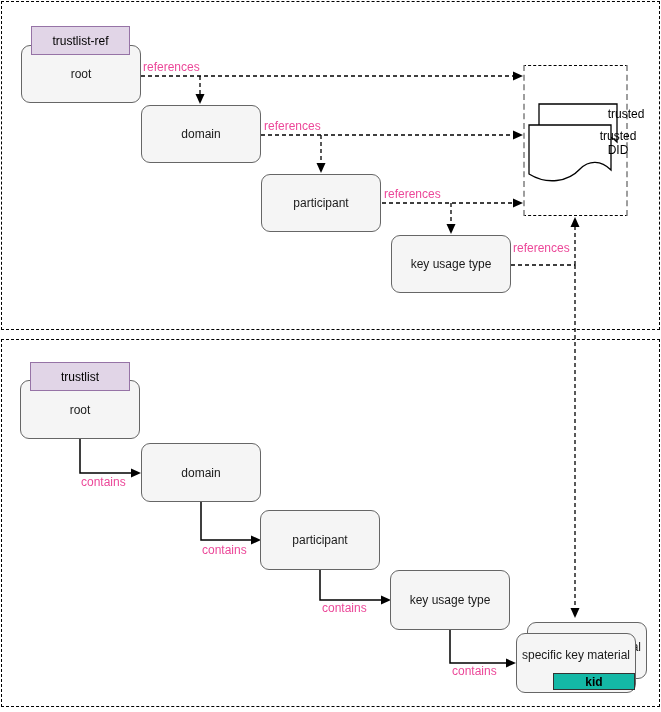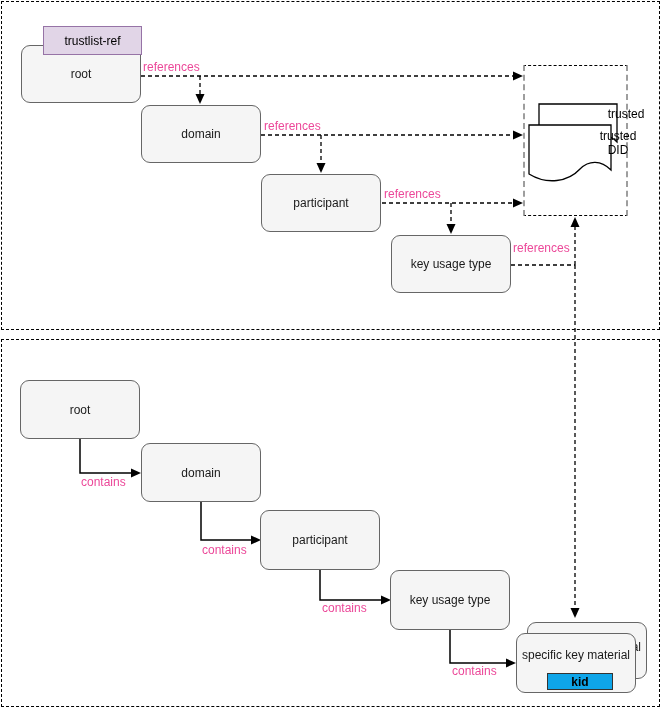--- a/index.html
+++ b/index.html
@@ -24,22 +24,22 @@
     border-top:1px dashed #000;border-bottom:1px dashed #000;
     border-left:2px dashed #9e9e9e;border-right:2px dashed #9e9e9e;z-index:2;
   }
   .doc-label{position:absolute;font-size:12px;line-height:14px;text-align:center;color:#000;z-index:5;white-space:nowrap;margin-left:48px;}
   .stack{
     position:absolute;background:#f5f5f5;border:1px solid #666666;border-radius:9px;
     box-sizing:border-box;font-size:12px;color:#1a1a1a;
   }
   .stack .stack-text{position:absolute;left:0;top:17px;width:100%;text-align:center;white-space:nowrap;}
   .kid-badge{
-    position:absolute;left:30px;top:39px;width:66px;height:17px;
-    background:#0ea5e9;border:1px solid #333;box-sizing:border-box;
+    position:absolute;left:36px;top:39px;width:82px;height:17px;
+    background:#14b8a6;border:1px solid #333;box-sizing:border-box;
     display:flex;align-items:center;justify-content:center;
     font-size:12px;font-weight:600;color:#000;
   }
   svg.wires{position:absolute;left:0;top:0;z-index:4;pointer-events:none;}
   .back-stack{z-index:1;}
   .front-stack{z-index:3;}
 </style>
 </head>
 <body>
 
@@ -83,21 +83,21 @@
       <path d="M391,600 L381,595.5 L381,604.5 Z"></path>
       <path d="M516,663 L506,658.5 L506,667.5 Z"></path>
     </g>
 
     <g>
       <path d="M539,104 H617 V142 C608,133 597,133 589,141 C577,152 556,155 539,146 Z" fill="#fff" stroke="#000" stroke-width="1.3"></path>
       <path d="M529,125 H611 V170 C601,160 589,160 580,169 C568,182 547,185 529,174 Z" fill="#fff" stroke="#000" stroke-width="1.3"></path>
     </g>
   </svg>
 
-  <div class="tag" style="left:31px;top:26px;width:99px;height:29px;margin-left:12px;">
+  <div class="tag" style="left:31px;top:26px;width:99px;height:29px;">
     <span>trustlist-ref</span>
   </div>
 
   <div class="node" style="left:21px;top:45px;width:120px;height:58px;z-index:5;">
     <span>root</span>
   </div>
   <div class="node" style="left:141px;top:105px;width:120px;height:58px;z-index:5;">
     <span>domain</span>
   </div>
   <div class="node" style="left:261px;top:174px;width:120px;height:58px;z-index:5;">
@@ -112,20 +112,23 @@
   <div class="doc-label" style="left:529px;top:129px;width:82px;">
     <div>trusted</div>
     <div>DID</div>
   </div>
 
   <div class="edge-label" style="left:143px;top:61px;">references</div>
   <div class="edge-label" style="left:264px;top:120px;">references</div>
   <div class="edge-label" style="left:384px;top:188px;">references</div>
   <div class="edge-label" style="left:513px;top:242px;">references</div>
 
+  <div class="tag" style="left:30px;top:362px;width:100px;height:29px;">
+    <span>trustlist</span>
+  </div>
 
   <div class="node" style="left:20px;top:380px;width:120px;height:59px;z-index:5;">
     <span>root</span>
   </div>
   <div class="node" style="left:141px;top:443px;width:120px;height:59px;z-index:5;">
     <span>domain</span>
   </div>
   <div class="node" style="left:260px;top:510px;width:120px;height:60px;z-index:5;">
     <span>participant</span>
   </div>

